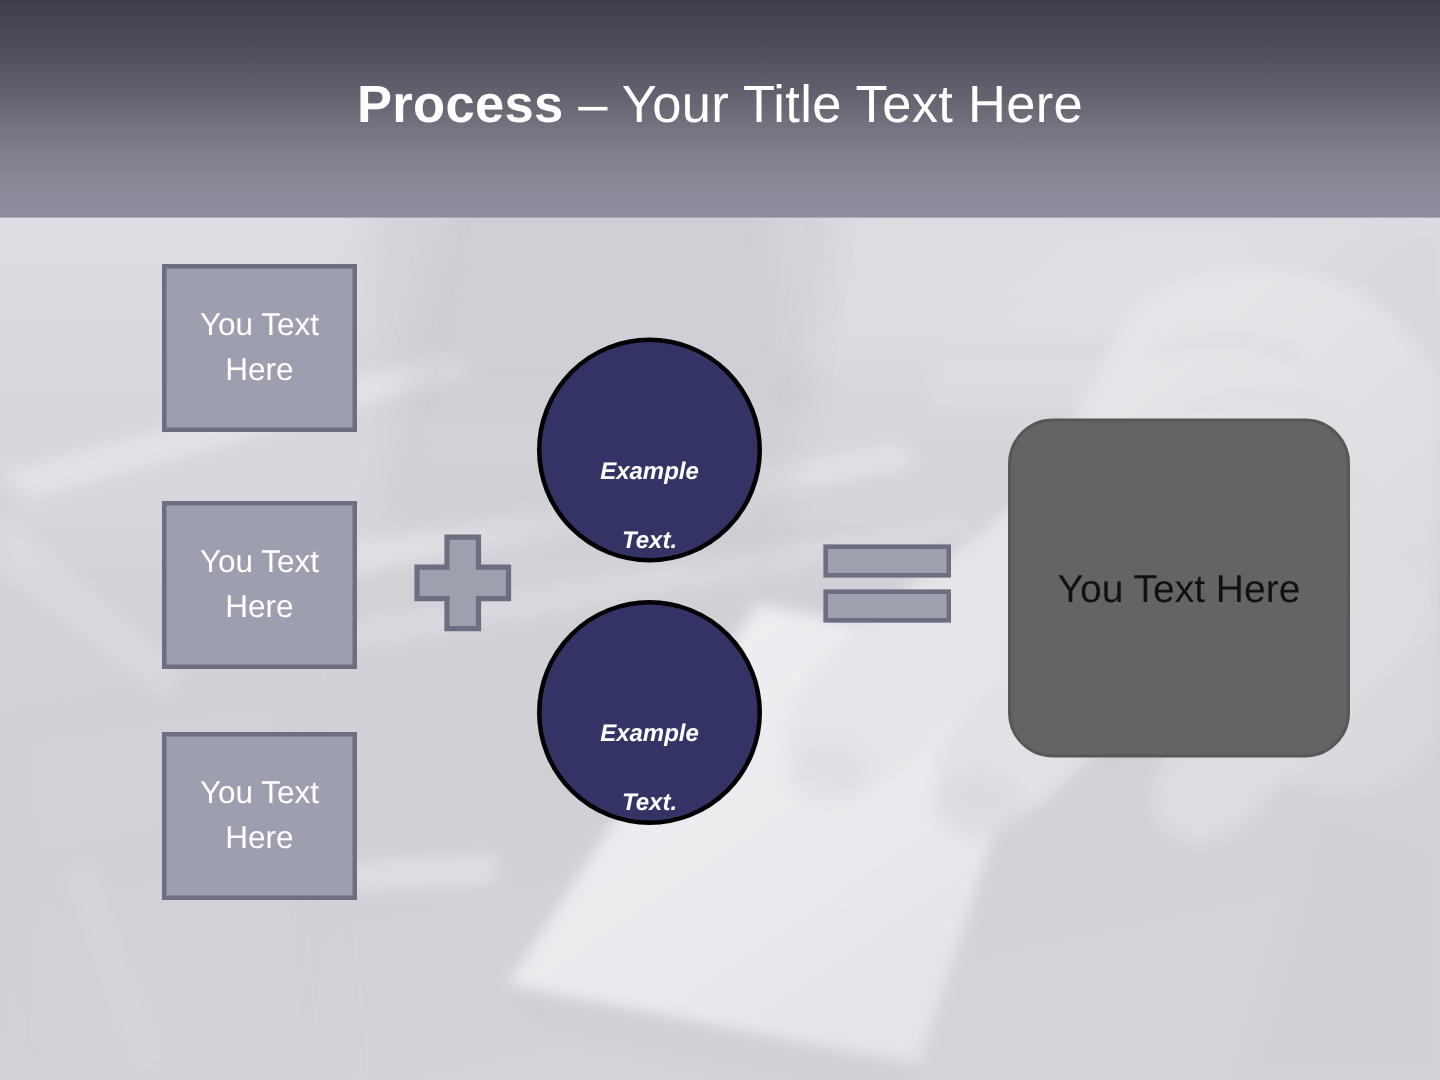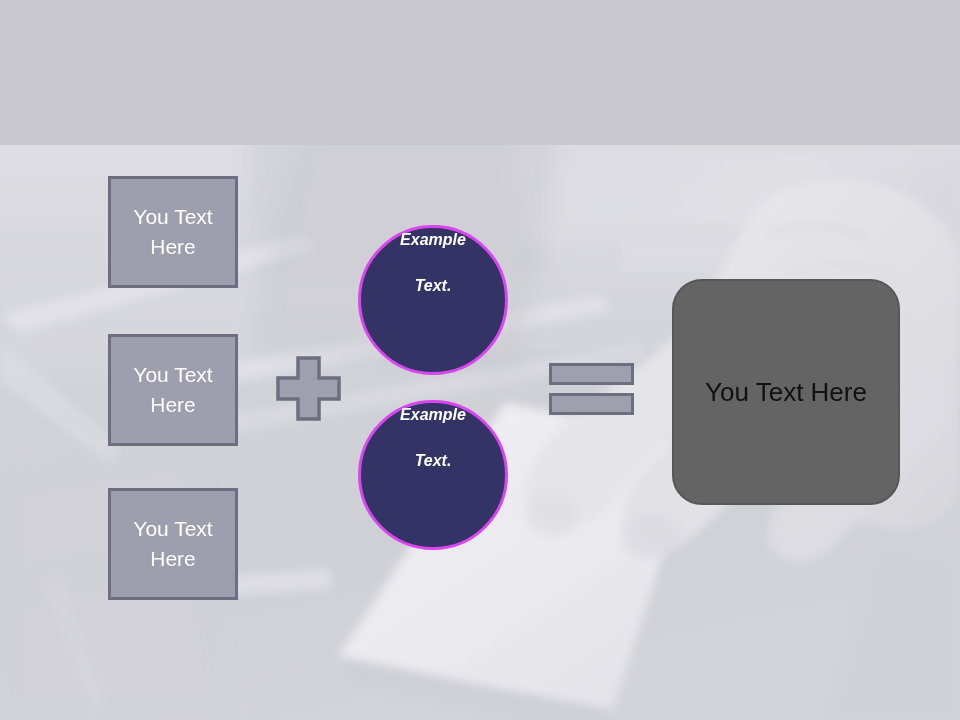--- a/index.html
+++ b/index.html
@@ -99,28 +99,28 @@
   }
   .eq-bar-top { top:0; }
   .eq-bar-bottom { top:30px; }
 
   
   .circle {
     position:absolute;
     width:150px; height:150px;
     border-radius:50%;
     background:#343366;
-    border:3px solid #d946ef;
+    border:3px solid #000000;
     color:#ffffff;
     font-size:16px;
     line-height:23px;
     font-weight:700;
     font-style:italic;
     display:flex;
-    align-items:flex-start;
+    align-items:flex-end;
     justify-content:center;
     text-align:center;
     z-index:3;
   }
   .circle span { display:block; }
   .circle-1 { left:358px; top:225px; }
   .circle-2 { left:358px; top:400px; }
 
   
   .result-box {
@@ -246,20 +246,25 @@
       <g filter="url(#softer)" opacity="0.45">
         <path d="M 300 -20 L 560 -20 L 520 230 L 250 200 Z" fill="#b8b8c0"></path>
         <path d="M 0 330 L 200 300 L 230 575 L 0 575 Z" fill="#c5c5cc"></path>
       </g>
 
       <rect x="0" y="0" width="960" height="575" fill="#e9e9ee" opacity="0.30"></rect>
       <rect x="0" y="0" width="960" height="575" fill="#d0d0d6" opacity="0.18"></rect>
     </svg>
   </div>
 
+  <div class="title-bar">
+    <div class="title-text">
+      <span class="t-bold">Process</span><span class="t-rest"> – Your Title Text Here</span>
+    </div>
+  </div>
 
   <div class="input-box box-1">
     <span>You Text Here</span>
   </div>
   <div class="input-box box-2">
     <span>You Text Here</span>
   </div>
   <div class="input-box box-3">
     <span>You Text Here</span>
   </div>

